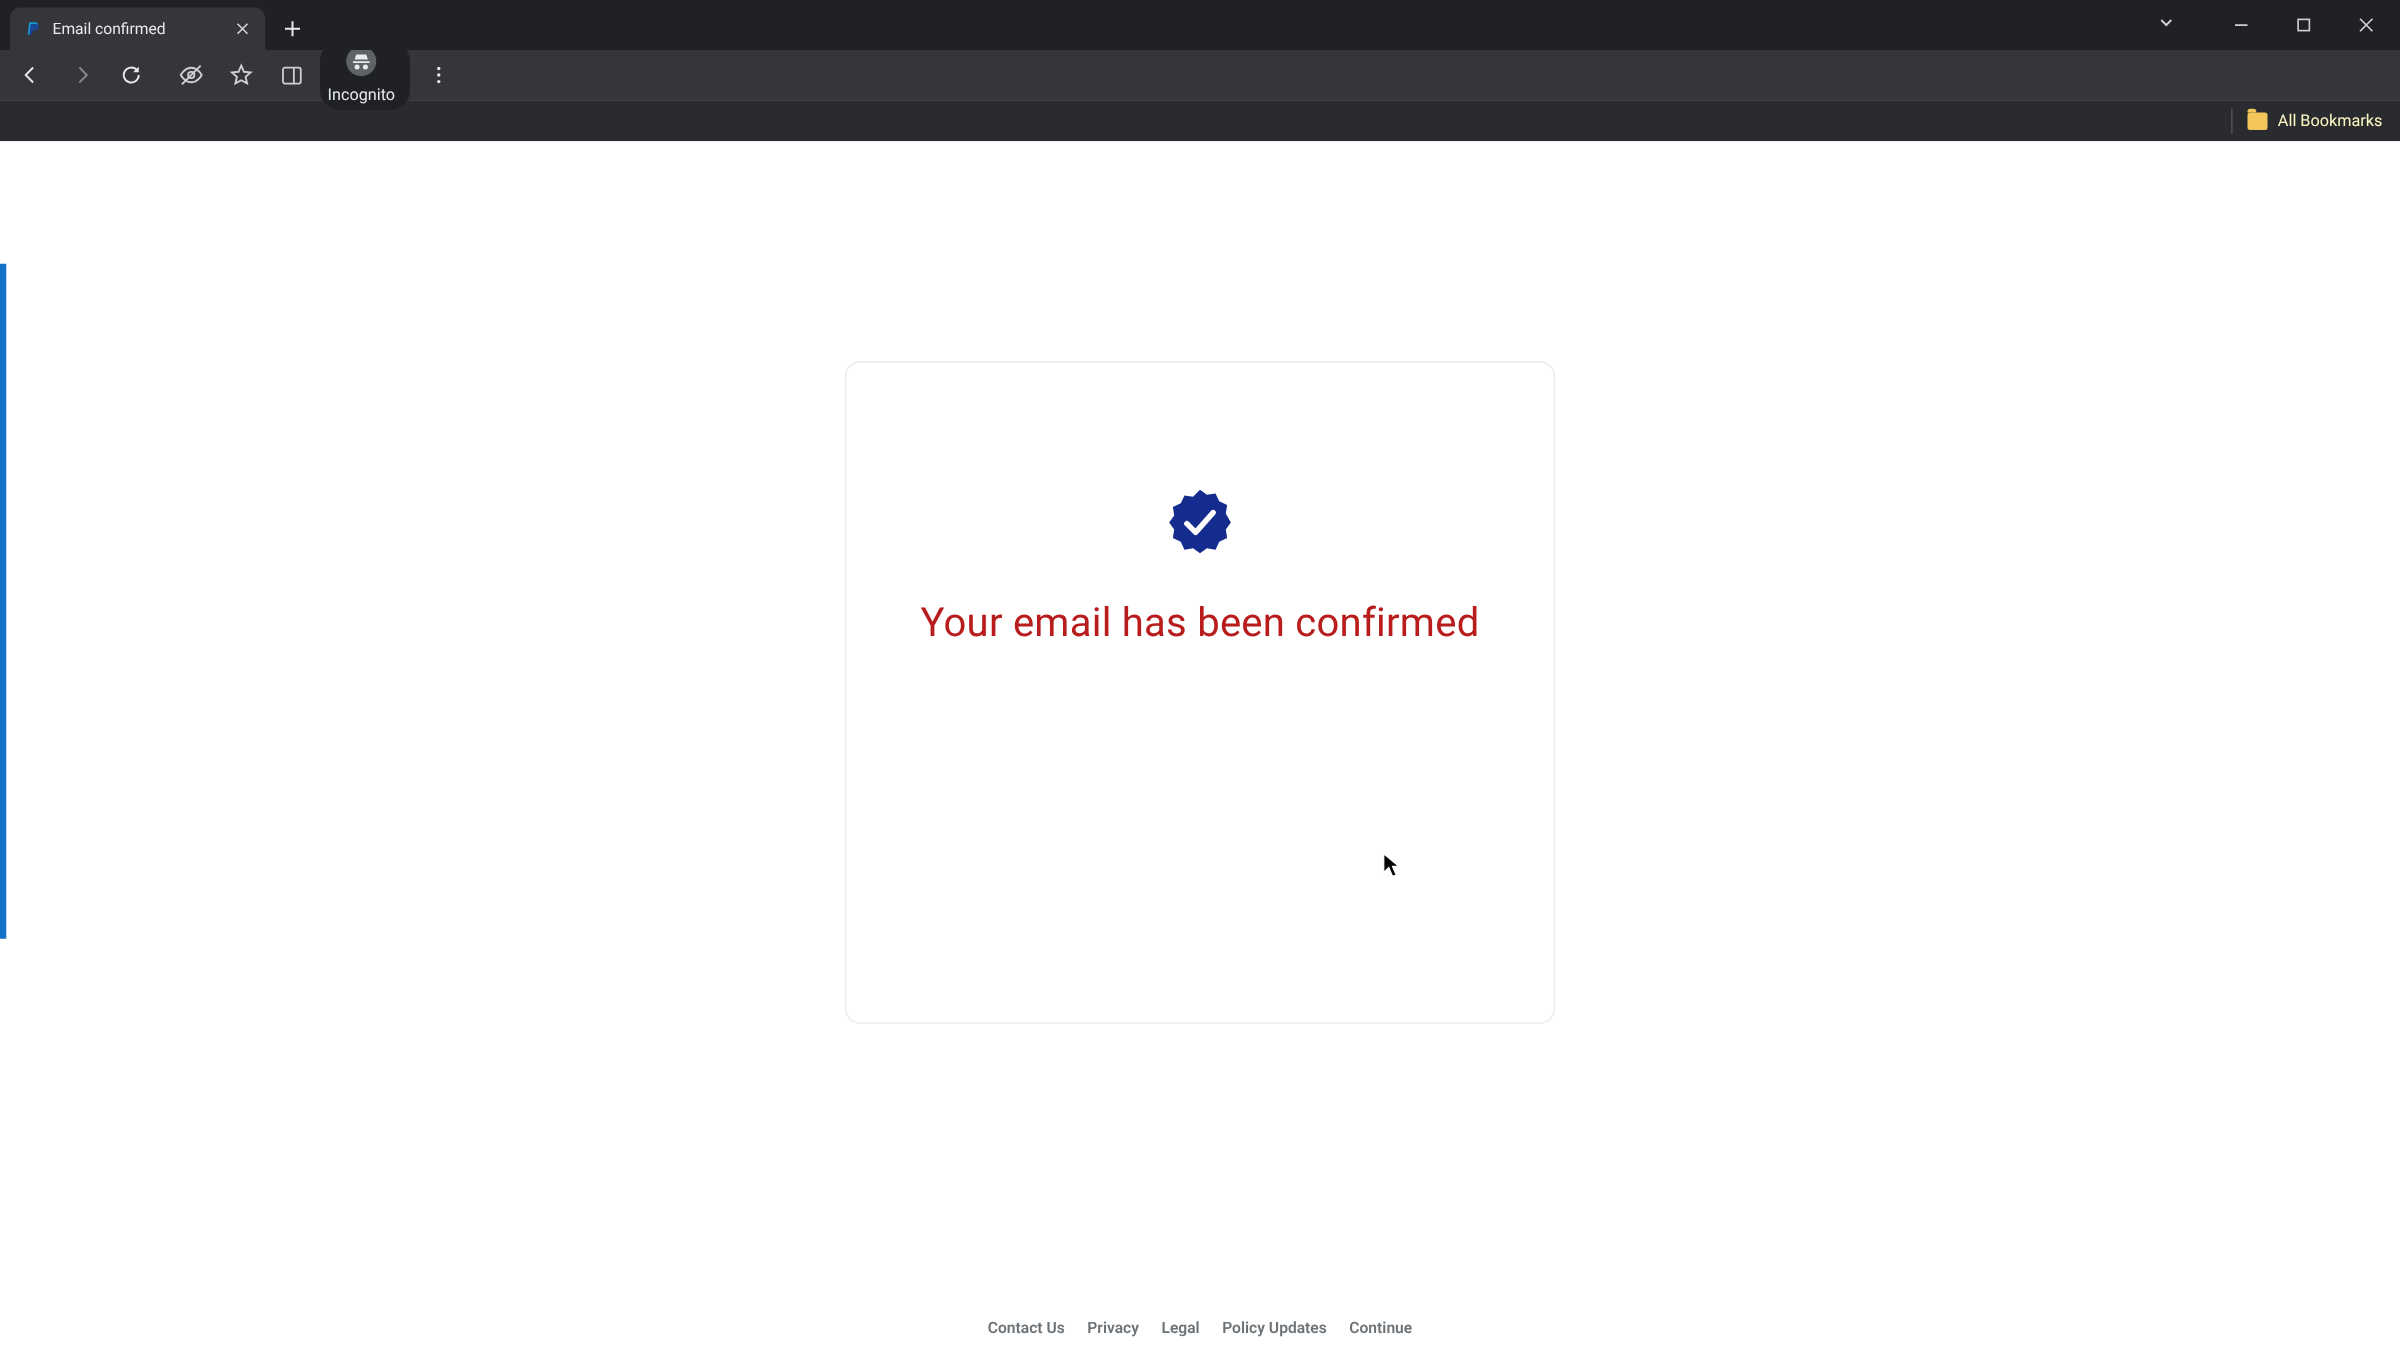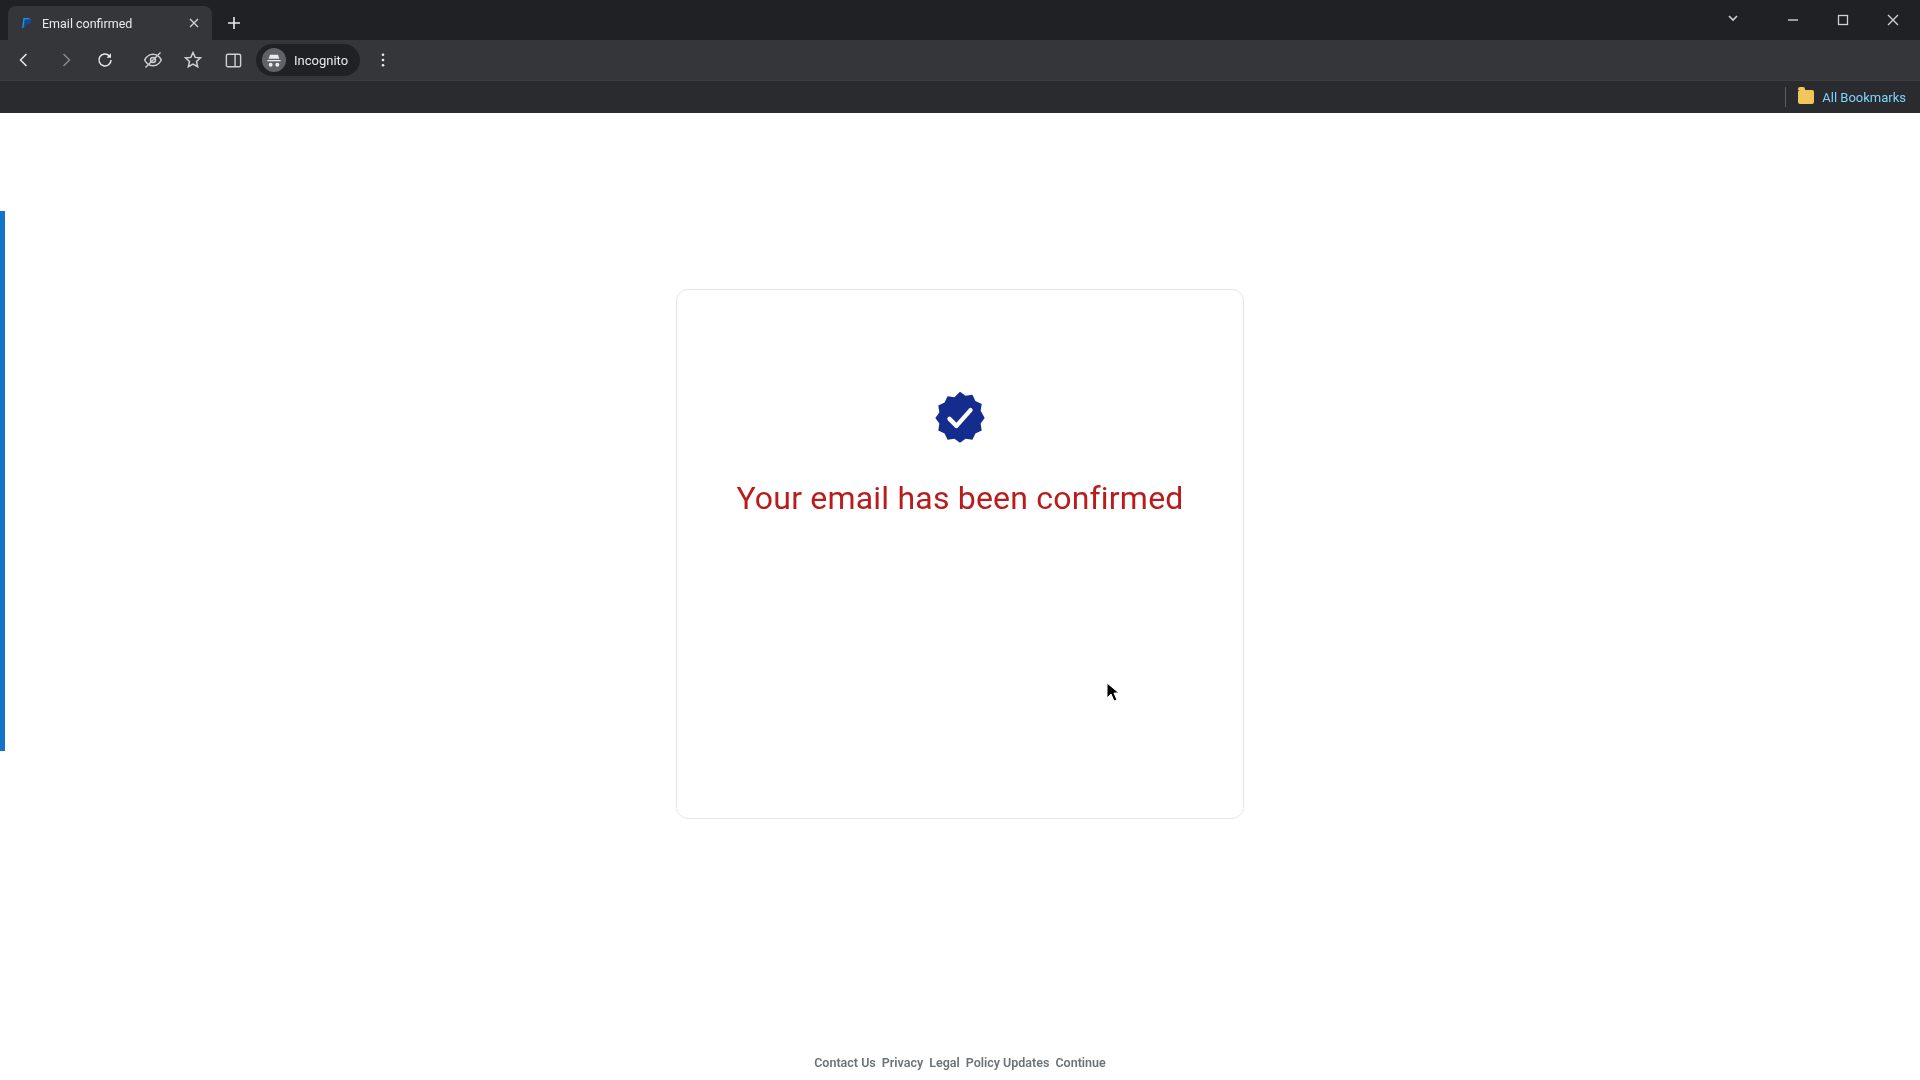--- a/index.html
+++ b/index.html
@@ -82,37 +82,37 @@
     overflow: hidden;
   }
   .omnibox .lock { color:#cfd0d1; flex-shrink:0; }
   .omnibox .url { color:#e8eaed; font-size: 14.5px; white-space: nowrap; }
   .omnibox .url .dim { color:#9aa0a6; }
   .toolbar-right { display:flex; align-items:center; gap:6px; margin-left:8px; }
   .tb-icon { width:34px; height:34px; display:flex; align-items:center; justify-content:center; cursor:pointer; border-radius:50%; color:#e8eaed; }
   .incognito-chip {
     display:flex; align-items:center; gap:8px;
     background:#202124; border-radius: 16px; padding: 4px 12px 4px 6px;
-    color:#e8eaed; font-size: 13px; cursor:pointer;
+    color:#e8eaed; font-size: 13px; cursor:pointer;flex-direction:column;
   }
   .incog-circle {
     width:24px; height:24px; border-radius:50%; background:#5f6368;
     display:flex; align-items:center; justify-content:center;
   }
 
   
   .bookbar {
     height: 33px;
     background: #2a2b2e;
     display:flex; align-items:center; justify-content:flex-end;
     padding: 0 14px;
     border-top: 1px solid #3c3d40;
   }
   .bookbar-sep { width:1px; height:20px; background:#5a5b5e; margin-right:12px; }
-  .all-bm { display:flex; align-items:center; gap:8px; color:#7dd3fc; font-size:13px; cursor:pointer; }
+  .all-bm { display:flex; align-items:center; gap:8px; color:#fef9c3; font-size:13px; cursor:pointer; }
   .bm-folder { width:16px; height:14px; background:#f2c65a; border-radius:2px; position:relative; }
   .bm-folder::before { content:""; position:absolute; top:-3px; left:0; width:7px; height:3px; background:#f2c65a; border-radius:2px 2px 0 0; }
 
   
   .viewport {
     position: relative;
     height: 967px; 
     background: #ffffff;
     overflow: hidden;
   }
@@ -153,21 +153,21 @@
     color:#ffffff;
     font-size: 19px;
     font-weight: 500;
     border:none;
     cursor:pointer;
     letter-spacing: 0.2px;
   }
 
   .footer-links {
     position:absolute; bottom: 10px; left:0; width:100%;
-    display:flex; justify-content:center; gap:6px;
+    display:flex; justify-content:center; gap:18px;
     font-size: 12.5px; font-weight:600; color:#6c7378;
   }
   .footer-links span { cursor:pointer; }
 
   .cursor-arrow {
     position:absolute;
     left: 1106px; top: 569px;
     pointer-events:none;
   }
 </style>

